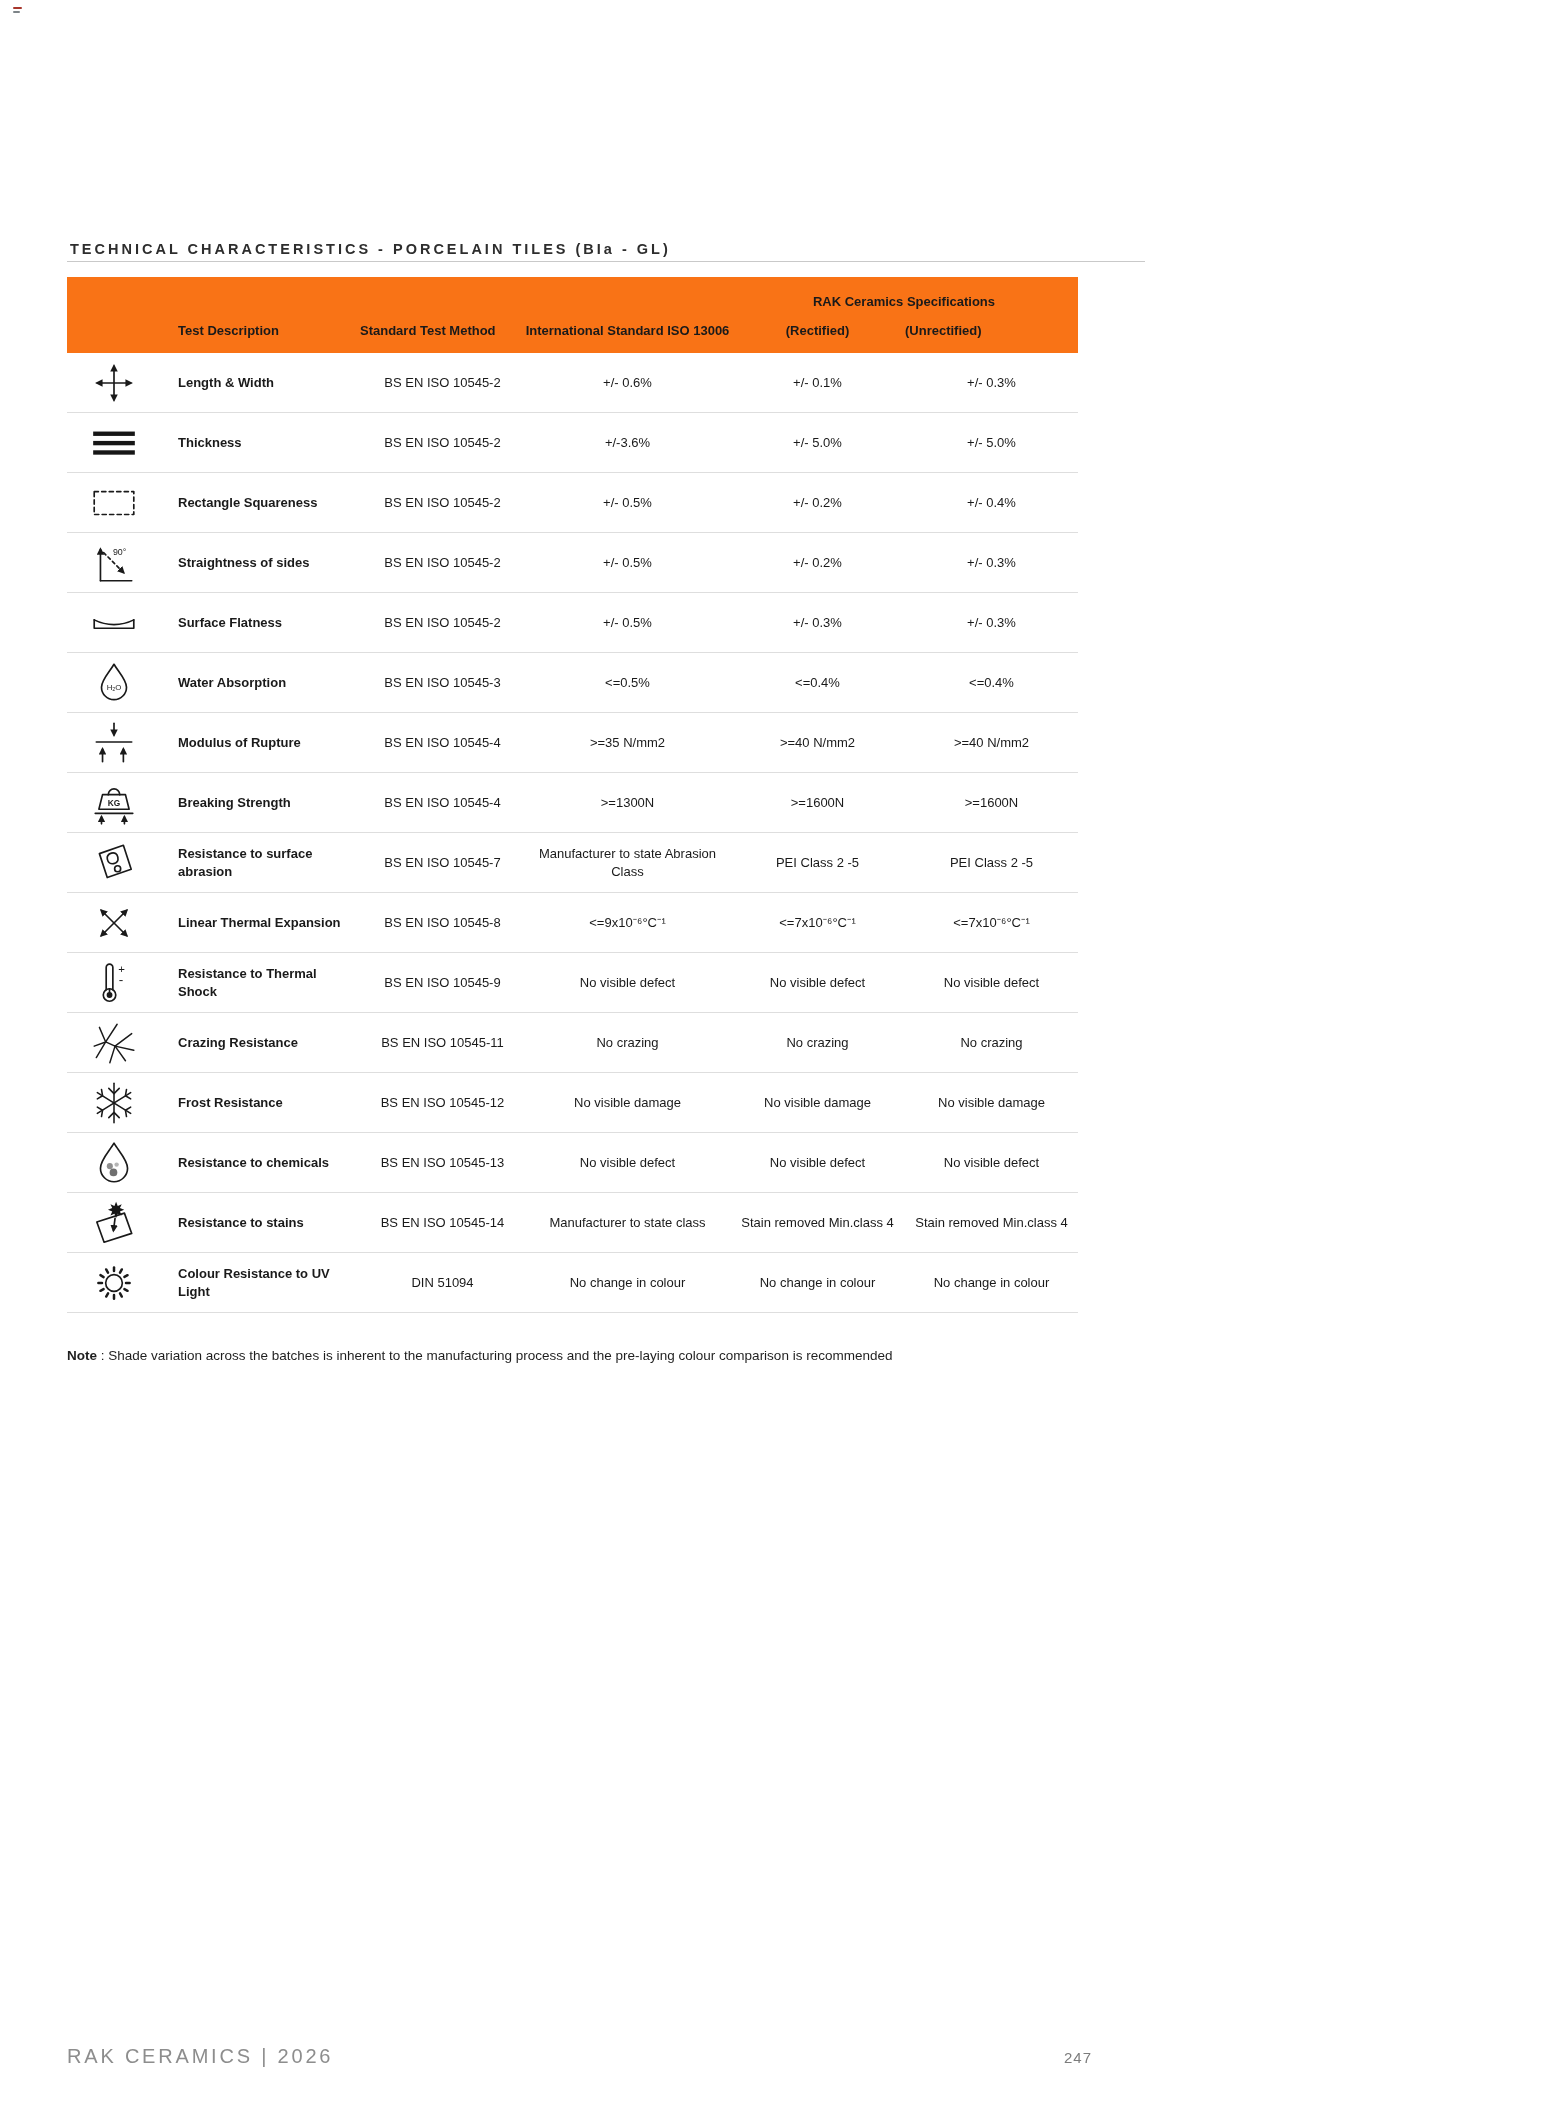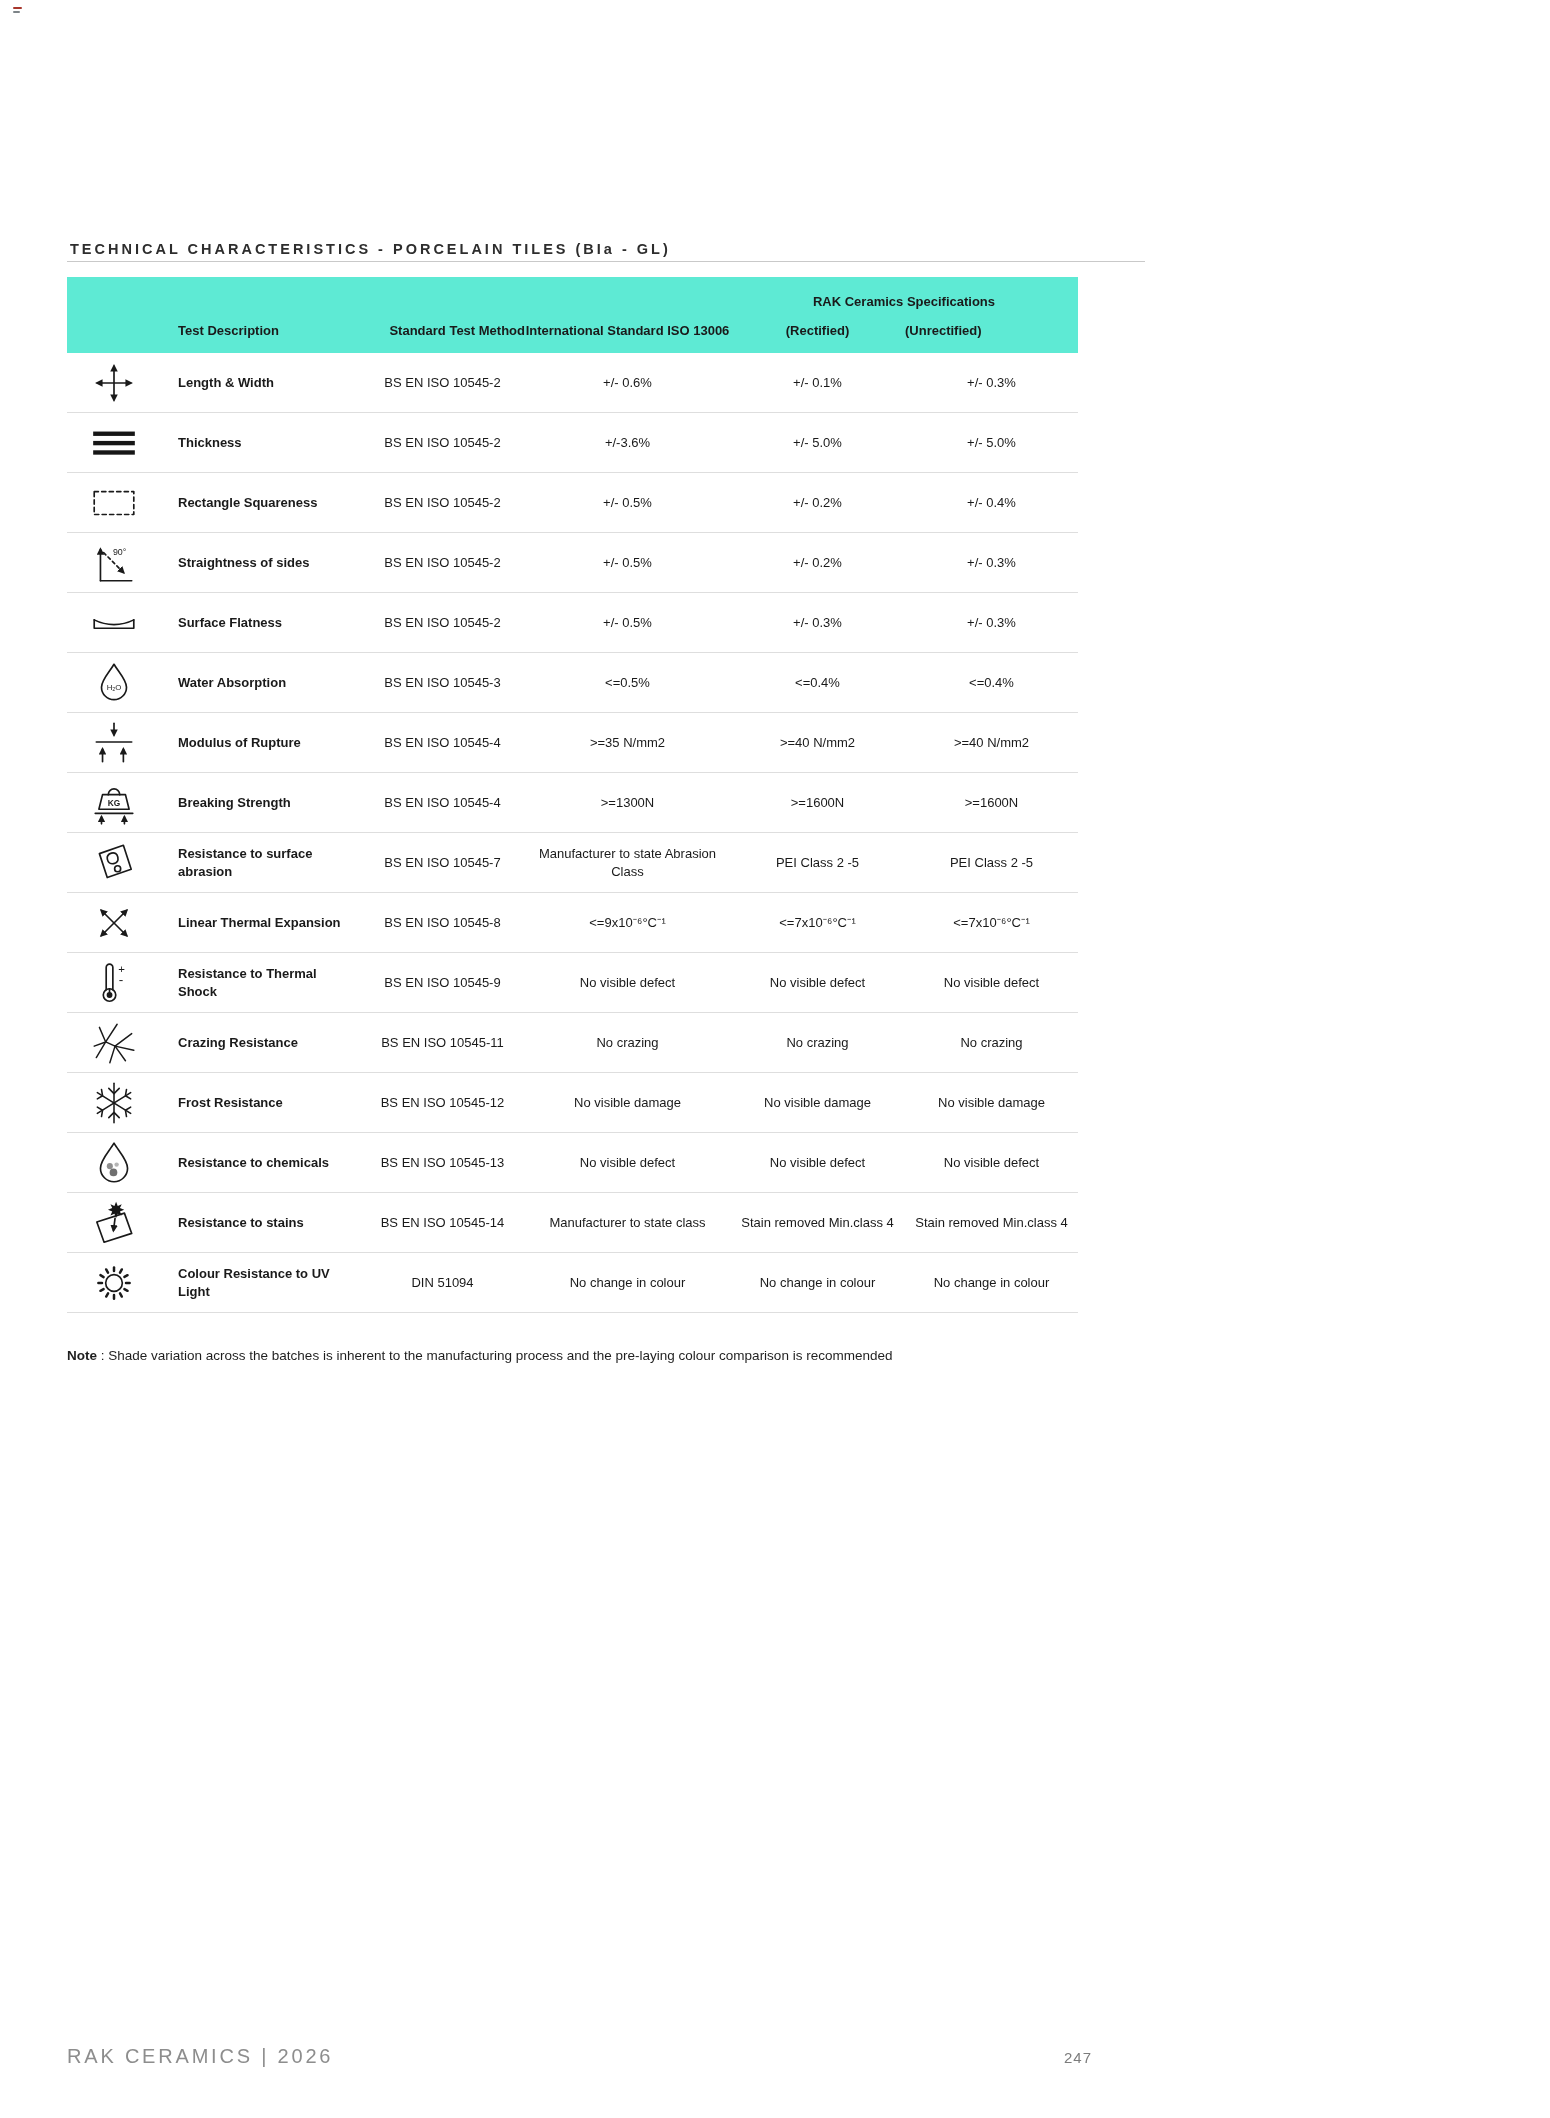--- a/index.html
+++ b/index.html
@@ -18,27 +18,27 @@
     position:absolute; left:67px; top:238px; margin:3px;
     font-size:14.5px; font-weight:700; letter-spacing:3px; color:#2d2d2d;
     white-space:nowrap;
   }
   .title-rule { position:absolute; left:67px; top:261px; width:1078px; height:1px; background:#c9c9c9; }
 
   .table { position:absolute; left:67px; top:277px; width:1011px; }
   .thead {
     display:grid;
     grid-template-columns:93px 200px 165px 205px 175px 173px;
-    background:#5eead4;
+    background:#f97316;
     padding:17px 0 15px; row-gap:13px;
   }
   .th { font-size:13px; font-weight:700; line-height:1.2; }
   .th.group  { grid-column:5 / 7; grid-row:1; text-align:center; }
   .th.test   { grid-column:2; grid-row:2; text-align:left; padding-left:18px; }
-  .th.method { grid-column:3; grid-row:2; text-align:right; }
+  .th.method { grid-column:3; grid-row:2; text-align:left; }
   .th.iso    { grid-column:4; grid-row:2; text-align:center; }
   .th.rect   { grid-column:5; grid-row:2; text-align:center; }
   .th.unrect { grid-column:6; grid-row:2; text-align:left; }
 
   .row {
     display:grid;
     grid-template-columns:93px 200px 165px 205px 175px 173px;
     align-items:center;
     min-height:59px;
     border-bottom:1px solid #dedede;

